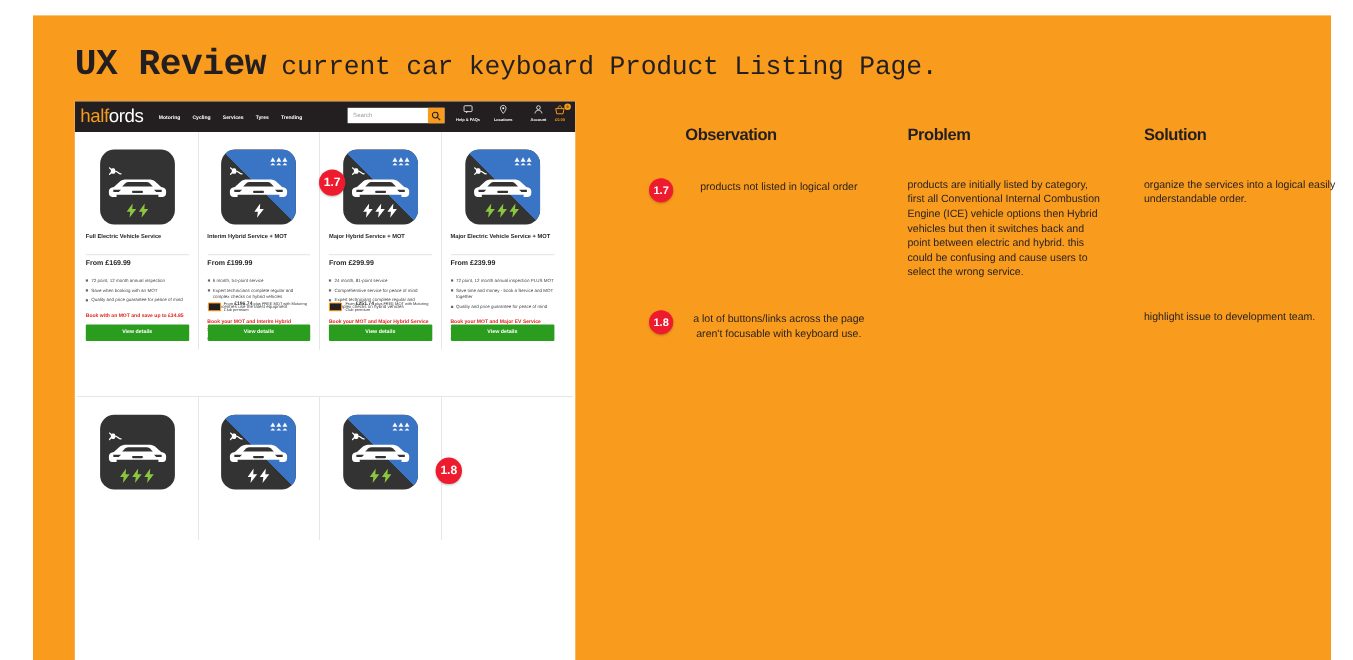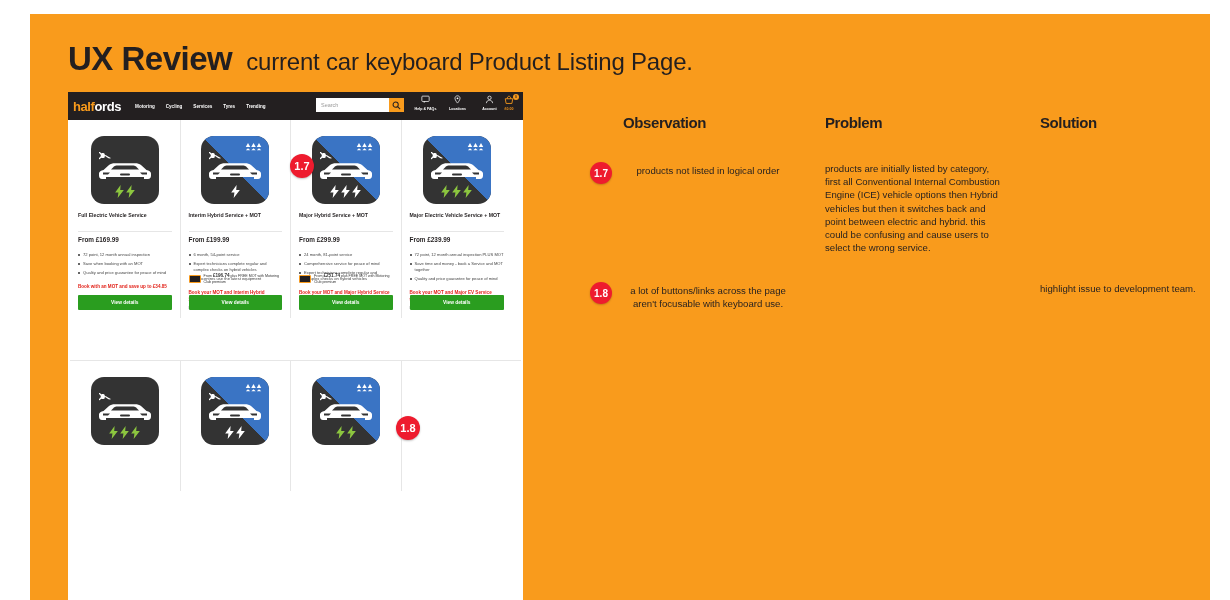--- a/index.html
+++ b/index.html
@@ -14,38 +14,39 @@
     left: 30px; top: 14px;
     width: 1180px; height: 586px;
     background: #F99B1C;
   }
   
   .title-row {
     position: absolute;
     left: 38px; top: 26px;
     display: flex; align-items: baseline; gap: 14px;
     white-space: nowrap;
+    font-family: Liberation Mono, monospace;
   }
   .title-main { font-size: 33px; font-weight: 700; color: #231f20; letter-spacing: -0.5px; }
   .title-sub { font-size: 24px; font-weight: 400; color: #231f20; letter-spacing: -0.2px; }
 
   
   .shot {
     position: absolute;
     left: 38px; top: 78px;
     width: 455px; height: 508px;
     background: #ffffff;
     overflow: hidden;
   }
   .hf-header {
     height: 28px; background: #231f20;
     display: flex; align-items: center; padding: 0 5px;
     position: relative;
   }
-  .hf-logo { font-size: 13px; font-weight: 700; letter-spacing: -0.4px; margin-right: 14px; }
+  .hf-logo { font-size: 17px; font-weight: 400; letter-spacing: -0.4px; margin-right: 14px; }
   .hf-logo .a { color: #F99B1C; }
   .hf-logo .b { color: #ffffff; }
   .hf-nav { display: flex; gap: 11px; }
   .hf-nav span { color: #fff; font-size: 4.6px; font-weight: 700; }
   .hf-search {
     position: absolute; left: 248px; top: 6px;
     width: 88px; height: 14px; background: #fff;
     display: flex; align-items: center;
   }
   .hf-search .ph { font-size: 5.5px; color: #9b9b9b; padding-left: 5px; flex: 1; }
@@ -554,20 +555,21 @@
 
   <div class="cols">
     <div class="col-head" id="head-observation">Observation</div>
     <div class="col-head" id="head-problem">Problem</div>
     <div class="col-head" id="head-solution">Solution</div>
 
     <div class="row-item" id="row-17" style="width:640px;height:110px">
       <div class="rb">1.7</div>
       <div class="txt-obs">products not listed in logical order</div>
       <div class="txt-prob">products are initially listed by category, first all Conventional Internal Combustion Engine (ICE) vehicle options then Hybrid vehicles but then it switches back and point between electric and hybrid. this could be confusing and cause users to select the wrong service.</div>
+      <div class="txt-sol">organize the services into a logical easily understandable order.</div>
     </div>
 
     <div class="row-item" id="row-18" style="width:640px;height:110px">
       <div class="rb">1.8</div>
       <div class="txt-obs">a lot of buttons/links across the page aren't focusable with keyboard use.</div>
       <div class="txt-sol">highlight issue to development team.</div>
     </div>
   </div>
 </div>
 

